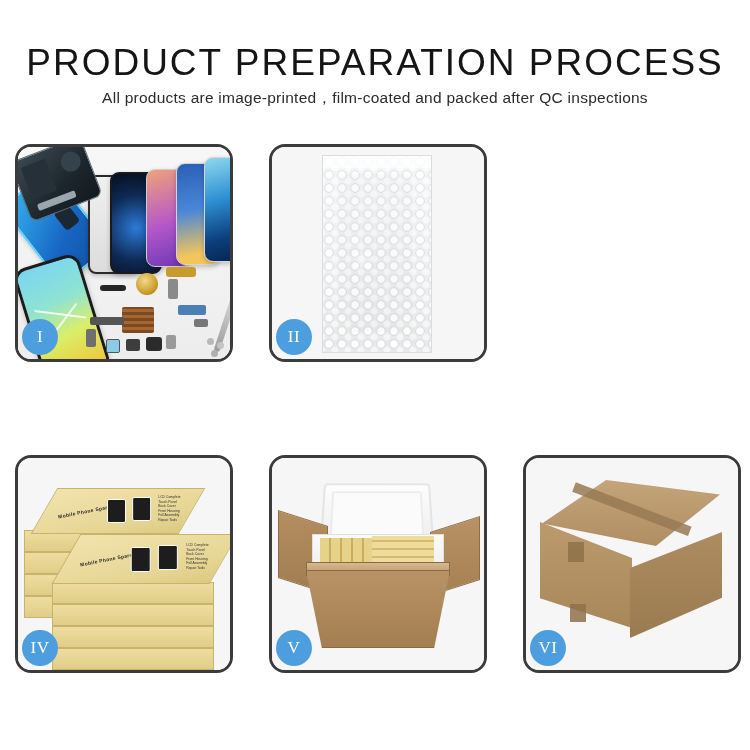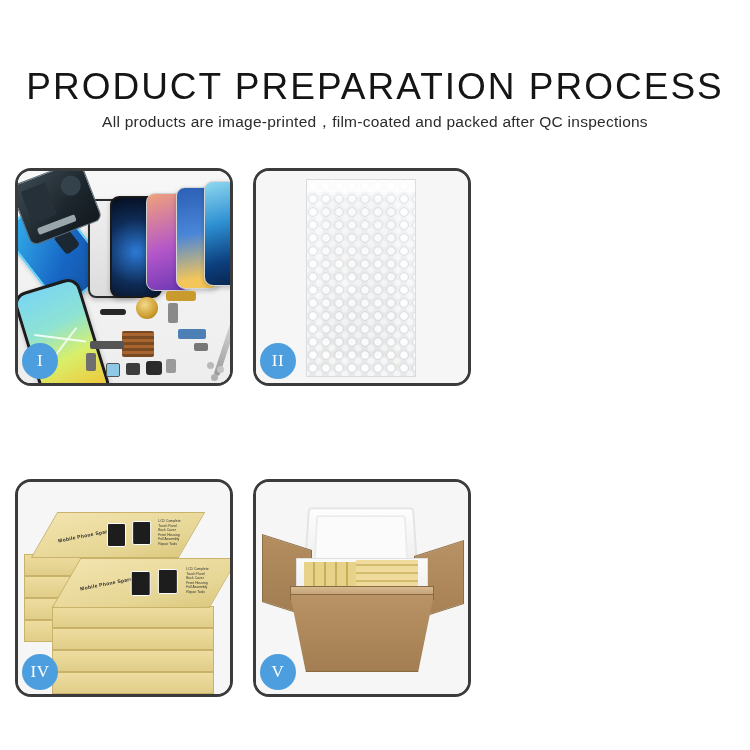--- a/index.html
+++ b/index.html
@@ -3,21 +3,21 @@
 <meta charset="utf-8">
 <style>
   html,body{margin:0;padding:0;}
   body{
     width:750px;height:750px;
     background:#ffffff;
     font-family:"Liberation Sans", sans-serif;
     overflow:hidden;
     position:relative;
   }
-  #page{position:absolute;inset:0;margin-top:24px;}
+  #page{position:absolute;inset:0;}
 
   
   .header{position:absolute;left:0;top:0;width:750px;text-align:center;}
   .title{
     position:absolute;left:0;top:42px;width:750px;
     font-size:37px;letter-spacing:2.0px;color:#151515;
     font-weight:400;line-height:42px;white-space:nowrap;
   }
   .subtitle{
     position:absolute;left:0;top:88px;width:750px;
@@ -27,21 +27,21 @@
 
   
   .grid{position:absolute;left:15px;top:144px;width:720px;height:531px;}
   .panel{
     position:absolute;width:212px;height:212px;
     border:3px solid #3b3b3b;border-radius:16px;
     background:#f4f4f4;overflow:hidden;
     box-sizing:content-box;
   }
   .panel.c0{left:0;}
-  .panel.c1{left:238px;}
+  .panel.c1{left:254px;}
   .panel.c2{left:508px;}
   .panel.r0{top:0;}
   .panel.r1{top:311px;}
 
   .scene{position:absolute;inset:0;overflow:hidden;background:#f6f6f6;}
 
   .badge{
     position:absolute;left:4px;bottom:4px;
     width:36px;height:36px;border-radius:50%;
     background:#4d9ede;color:#ffffff;
@@ -387,15 +387,26 @@
         <div class="v-flap-r"></div>
         <div class="v-foaminner"></div>
         <div class="v-trays"></div>
         <div class="v-trays2"></div>
         <div class="v-rim"></div>
         <div class="v-body"></div>
       </div>
       <div class="badge">V</div>
     </div>
 
+    <div class="panel r1 c2">
+      <div class="scene">
+        <div class="c-top"></div>
+        <div class="c-tape"></div>
+        <div class="c-front"></div>
+        <div class="c-side"></div>
+        <div class="c-tab1"></div>
+        <div class="c-tab2"></div>
+      </div>
+      <div class="badge">VI</div>
+    </div>
 
   </div>
 </div>
 
 </body></html>

